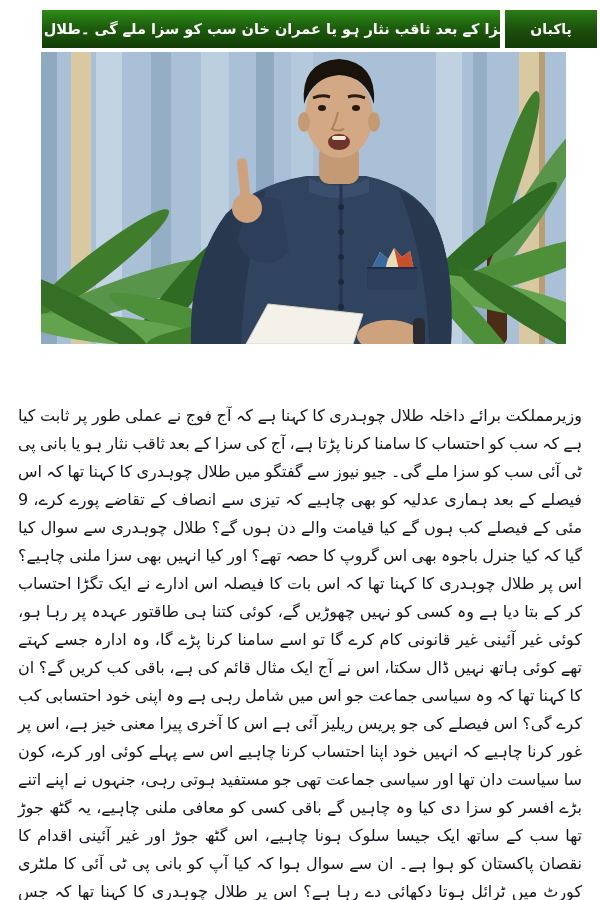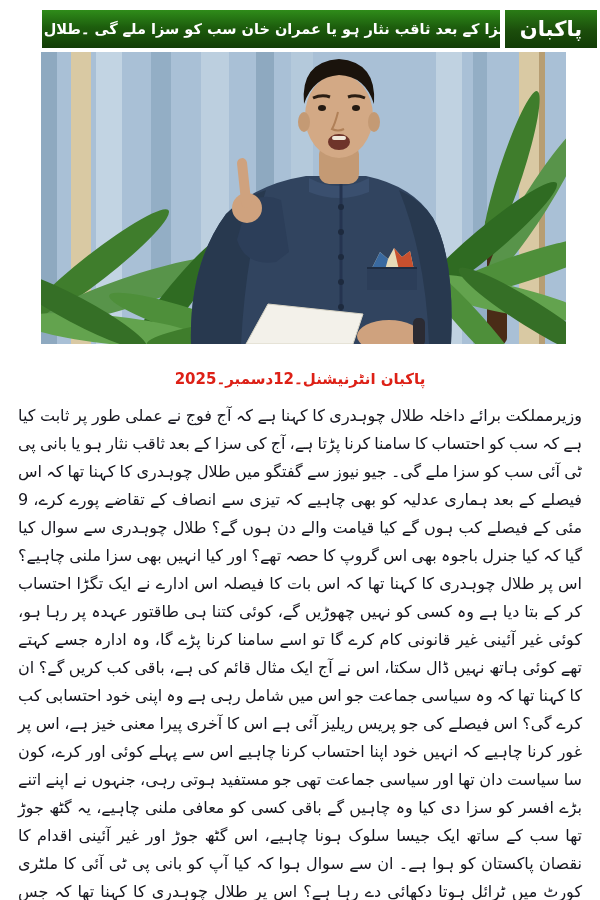--- a/index.html
+++ b/index.html
@@ -8,21 +8,21 @@
 
   
   .headline-bar{position:absolute;left:42px;top:10px;width:458px;height:38px;
         background:linear-gradient(180deg,#2f8c1a 0%,#1d5e0d 45%,#123c06 100%);
         display:flex;align-items:center;justify-content:center;direction:rtl;
         color:#ffffff;font-size:14.5px;font-weight:bold;padding:0 8px;box-sizing:border-box;
         white-space:nowrap;overflow:hidden;}
   .logo-box{position:absolute;left:505px;top:10px;width:92px;height:38px;
         background:linear-gradient(180deg,#2a7c16 0%,#1b4d0b 55%,#123c06 100%);
         display:flex;align-items:center;justify-content:center;direction:rtl;
-        color:#ffffff;font-size:21px;font-weight:bold;}
+        color:#ffffff;font-size:14px;font-weight:bold;}
 
   
   .photo{position:absolute;left:41px;top:52px;width:525px;height:292px;overflow:hidden;background:#a9c0d6;}
   .photo svg{display:block;}
 
   
   .dateline{position:absolute;left:0;top:370px;width:600px;text-align:center;direction:rtl;
         color:#dd2016;font-size:15px;font-weight:bold;}
 
   
@@ -129,17 +129,16 @@
           <line x1="326" y1="216" x2="376" y2="216" stroke="#1f2d42" stroke-width="2"></line>
         </g>
 
         <polygon points="205,292 227,252 322,262 312,292" fill="#f3f1ea" stroke="#d8d4c4"></polygon>
         <ellipse cx="348" cy="284" rx="32" ry="16" fill="#cfa27e"></ellipse>
         <rect x="372" y="266" width="12" height="28" rx="5" fill="#2b2b33"></rect>
       </g>
     </svg>
   </div>
 
-  <div class="dateline">پاکبان انٹرنیشنل۔12دسمبر۔2025</div>
 
   <div class="body-text">وزیرمملکت برائے داخلہ طلال چوہدری کا کہنا ہے کہ آج فوج نے عملی طور پر ثابت کیا ہے کہ سب کو احتساب کا سامنا کرنا پڑتا ہے، آج کی سزا کے بعد ثاقب نثار ہو یا بانی پی ٹی آئی سب کو سزا ملے گی۔ جیو نیوز سے گفتگو میں طلال چوہدری کا کہنا تھا کہ اس فیصلے کے بعد ہماری عدلیہ کو بھی چاہیے کہ تیزی سے انصاف کے تقاضے پورے کرے، 9 مئی کے فیصلے کب ہوں گے کیا قیامت والے دن ہوں گے؟ طلال چوہدری سے سوال کیا گیا کہ کیا جنرل باجوہ بھی اس گروپ کا حصہ تھے؟ اور کیا انہیں بھی سزا ملنی چاہیے؟ اس پر طلال چوہدری کا کہنا تھا کہ اس بات کا فیصلہ اس ادارے نے ایک تگڑا احتساب کر کے بتا دیا ہے وہ کسی کو نہیں چھوڑیں گے، کوئی کتنا ہی طاقتور عہدہ پر رہا ہو، کوئی غیر آئینی غیر قانونی کام کرے گا تو اسے سامنا کرنا پڑے گا، وہ ادارہ جسے کہتے تھے کوئی ہاتھ نہیں ڈال سکتا، اس نے آج ایک مثال قائم کی ہے، باقی کب کریں گے؟ ان کا کہنا تھا کہ وہ سیاسی جماعت جو اس میں شامل رہی ہے وہ اپنی خود احتسابی کب کرے گی؟ اس فیصلے کی جو پریس ریلیز آئی ہے اس کا آخری پیرا معنی خیز ہے، اس پر غور کرنا چاہیے کہ انہیں خود اپنا احتساب کرنا چاہیے اس سے پہلے کوئی اور کرے، کون سا سیاست دان تھا اور سیاسی جماعت تھی جو مستفید ہوتی رہی، جنہوں نے اپنے اتنے بڑے افسر کو سزا دی کیا وہ چاہیں گے باقی کسی کو معافی ملنی چاہیے، یہ گٹھ جوڑ تھا سب کے ساتھ ایک جیسا سلوک ہونا چاہیے، اس گٹھ جوڑ اور غیر آئینی اقدام کا نقصان پاکستان کو ہوا ہے۔ ان سے سوال ہوا کہ کیا آپ کو بانی پی ٹی آئی کا ملٹری کورٹ میں ٹرائل ہوتا دکھائی دے رہا ہے؟ اس پر طلال چوہدری کا کہنا تھا کہ جس طرح کے حالات ہیں سب کو پتا ہے بانی پی ٹی آئی اور فیض حمید کا گٹھ جوڑ تھا، بانی پی ٹی آئی کی سیاست ہی فیض حمید کے گرد گھومتی تھی، فیض حمید عہدے پر نہ ہوتے تو بانی پی ٹی آئی کی کبھی حکومت بھی نہ بنتی، بانی پی ٹی آئی جب اپوزیشن میں تھے اس وقت بھی ان کا گٹھ جوڑ تھا، ان تمام کے پیچھے جو آرکیٹیکٹ تھا وہ پکڑا گیا ہے، جو اس کے ساتھ بینیفشری تھا جس نے فائدہ لینا تھا اس کو بھی کٹہرے میں آنا چاہیے، یہ ایک کلب بنا ہوا تھا، سب نے سوچا تھا ہم ایک دوسرے کو فائدہ دیں گے۔</div>
 
 </div>
 
 </body></html>

